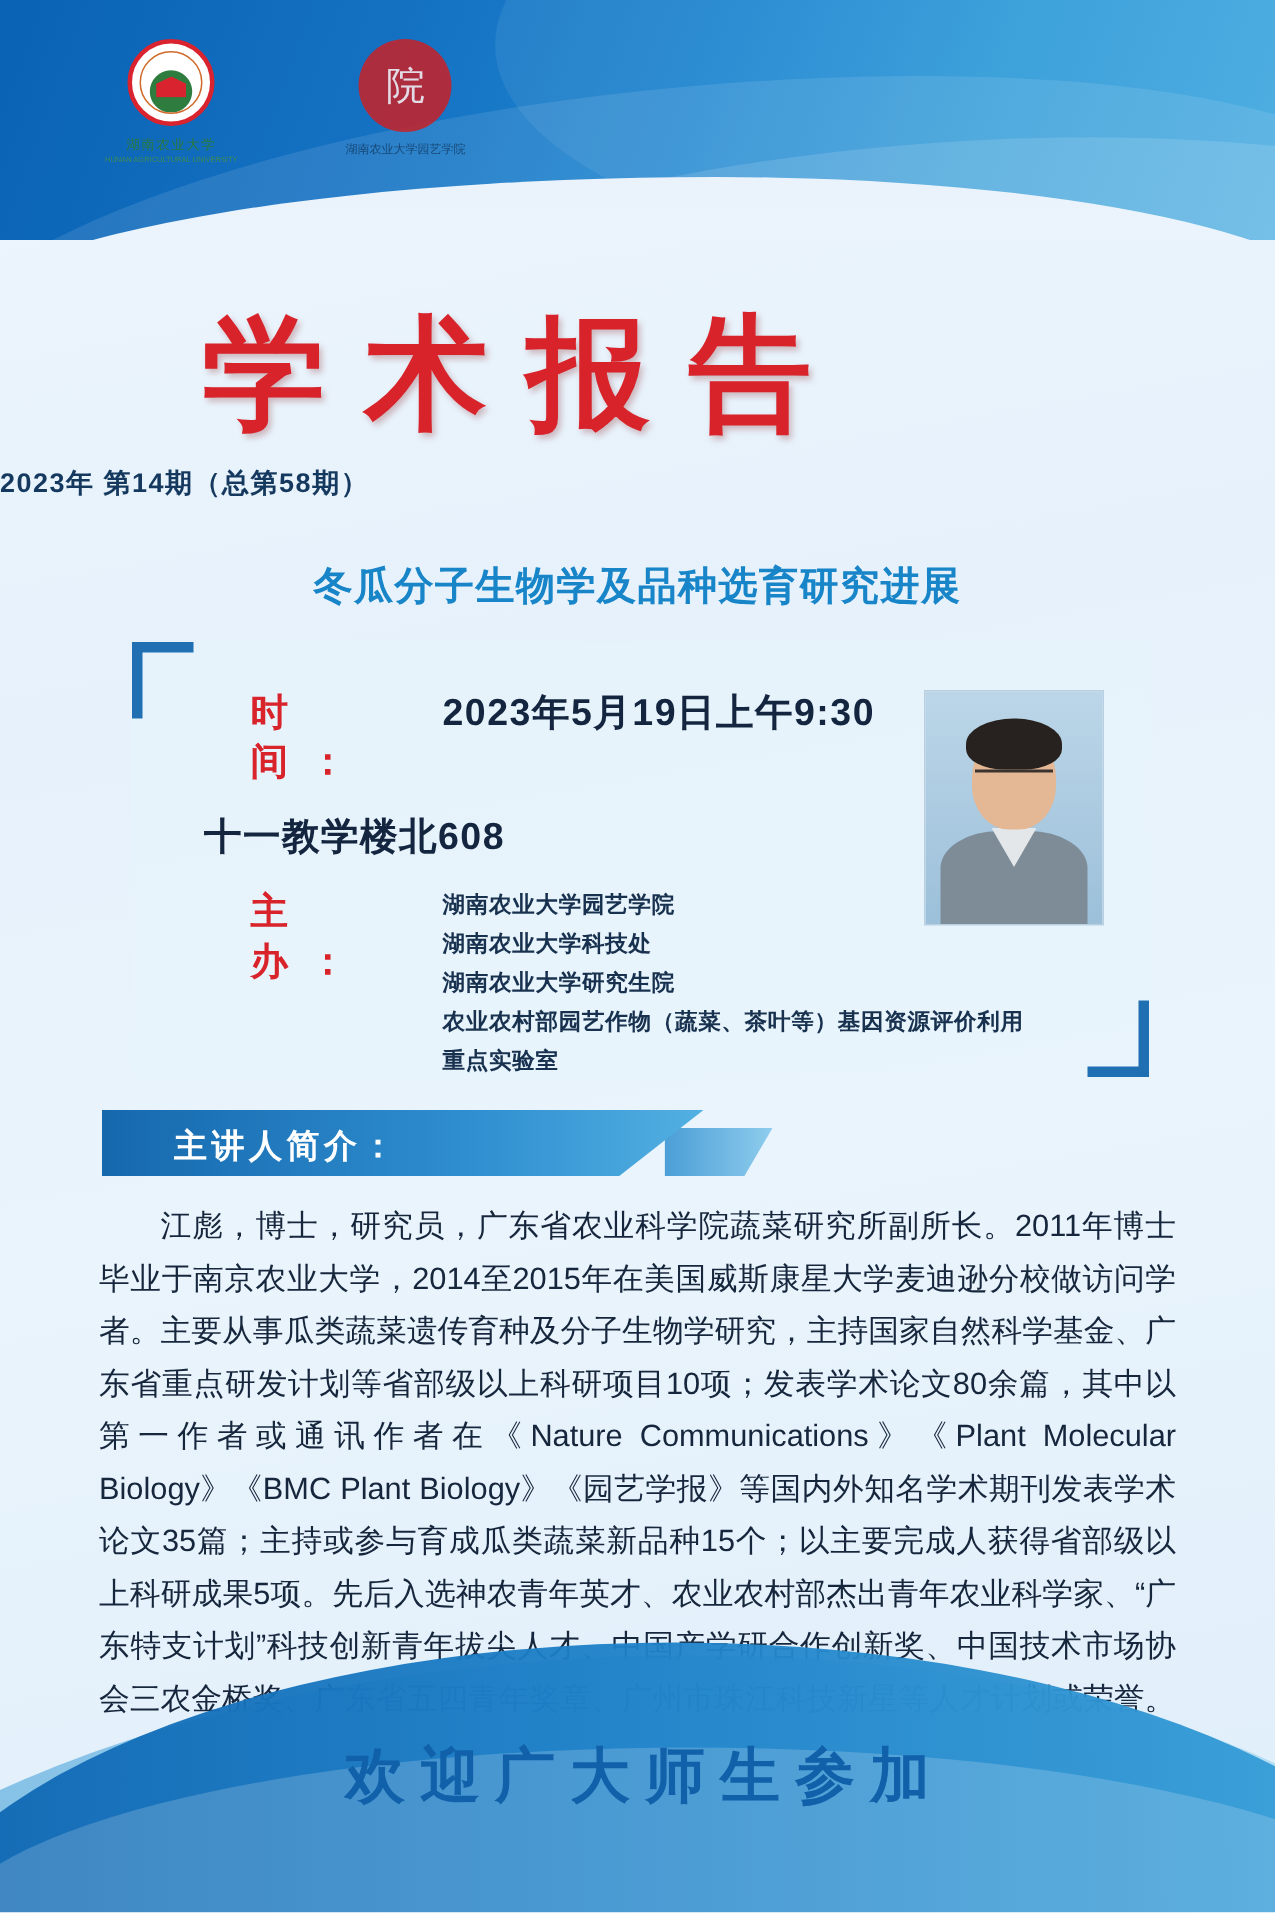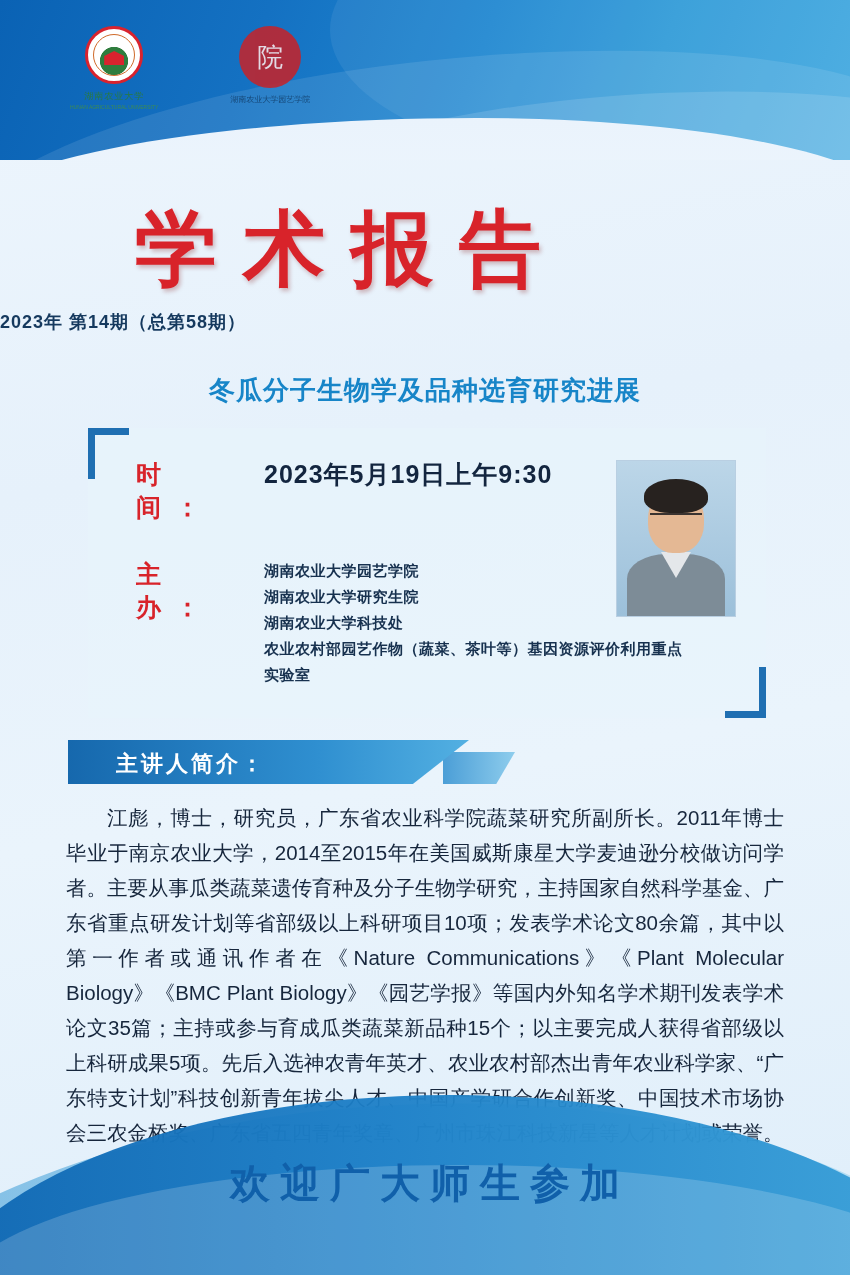--- a/index.html
+++ b/index.html
@@ -230,20 +230,21 @@
   .info-label {
     color: #d8232a;
     font-size: 25px;
     font-weight: bold;
     width: 128px;
     flex: 0 0 128px;
     letter-spacing: 2px;
   }
   .info-label.wide {
     letter-spacing: 14px;
+    margin-left: 31px;
   }
   .info-value {
     color: #13253f;
     font-size: 25px;
     font-weight: bold;
     letter-spacing: 1px;
   }
   .info-row.host .info-value {
     font-size: 15px;
     font-weight: bold;
@@ -450,27 +451,28 @@
   <div class="info-card">
     <div class="corner-tl"></div>
     <div class="corner-br"></div>
 
     <div class="info-rows">
       <div class="info-row">
         <div class="info-label wide">时　间：</div>
         <div class="info-value">2023年5月19日上午9:30</div>
       </div>
       <div class="info-row">
+        <div class="info-value">十一教学楼北608</div>
       </div>
       <div class="info-row host">
         <div class="info-label wide">主　办：</div>
         <div class="info-value">
           <span class="host-line">湖南农业大学园艺学院</span>
+          <span class="host-line">湖南农业大学科技处</span>
           <span class="host-line">湖南农业大学研究生院</span>
-          <span class="host-line">湖南农业大学科技处</span>
           <span class="host-line">农业农村部园艺作物（蔬菜、茶叶等）基因资源评价利用重点实验室</span>
         </div>
       </div>
     </div>
 
     <div class="speaker-photo">
       <div class="body"></div>
       <div class="collar"></div>
       <div class="head"></div>
       <div class="hair"></div>

